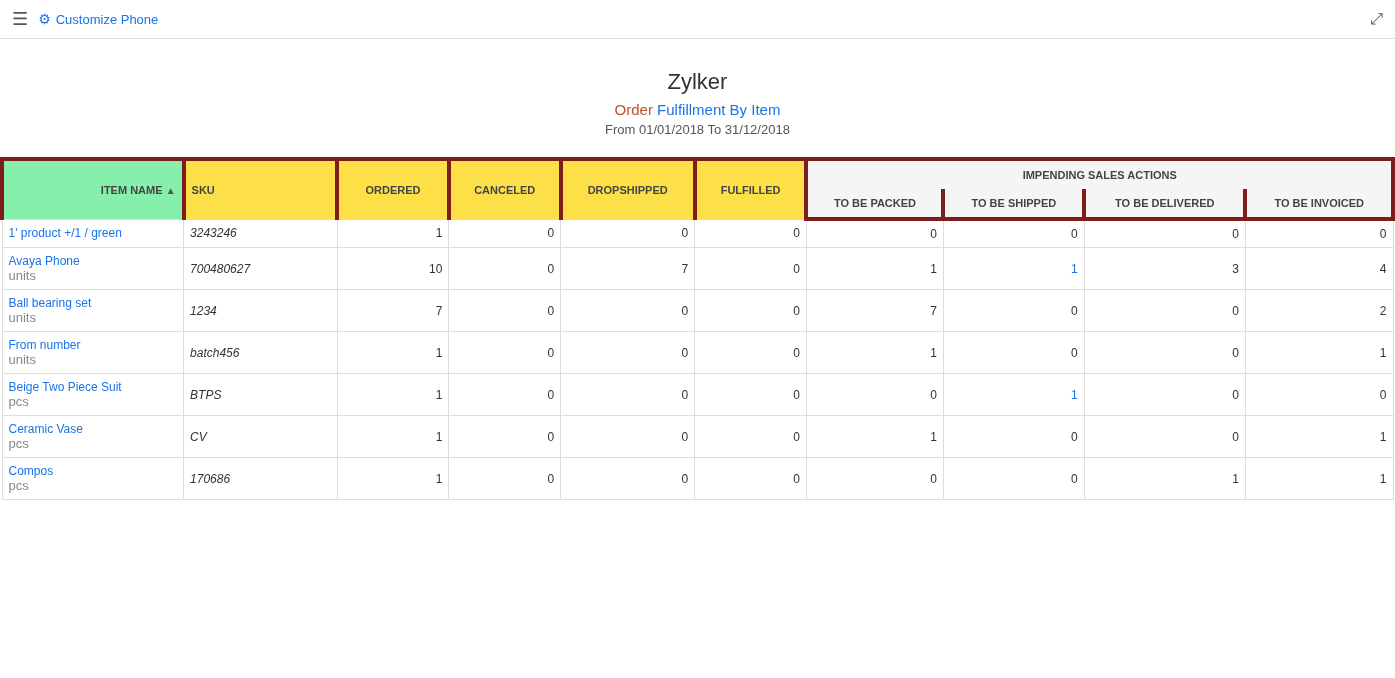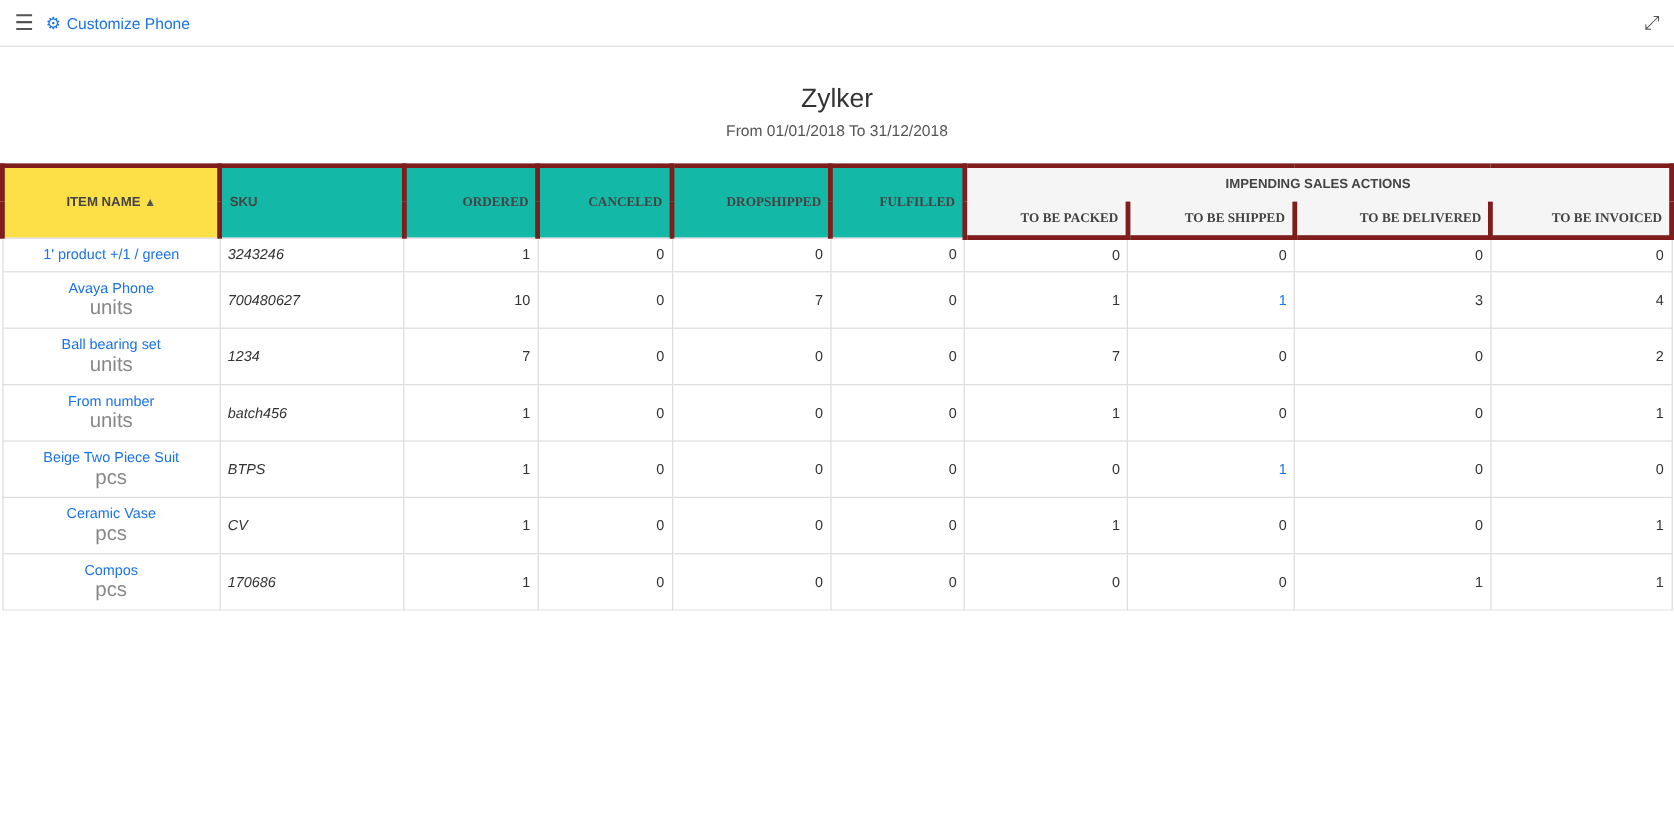--- a/index.html
+++ b/index.html
@@ -63,89 +63,91 @@
       white-space: nowrap;
     }
     thead tr.header-row-1 th {
       border-bottom: none;
     }
     thead tr.header-row-2 th {
       border-top: none;
       margin-top: 12px;
     }
     th.item-name-col {
-      text-align: center;
+      text-align: right;
       min-width: 130px;
-      background: #fde047;
+      background: #86efac;
     }
     th.sku-col {
       text-align: left;
       min-width: 110px;
     }
     th.num-col {
-      text-align: right;
+      text-align: center;
       min-width: 80px;
-      font-family: Liberation Serif, serif;
     }
     th.group-header {
       text-align: center;
       background: #f5f5f5;
     }
     tbody td {
       border: 1px solid #ddd;
       padding: 6px 6px;
       vertical-align: middle;
     }
     td.item-name-cell {
-      text-align: center;
+      text-align: left;
       vertical-align: top;
       padding: 6px 6px;
     }
     td.item-name-cell .item-link {
       color: #1a73e8;
       cursor: pointer;
       display: block;
     }
     td.item-name-cell .item-unit {
       color: #888;
-      font-size: 17px;
+      font-size: 13px;
     }
     td.sku-cell {
       text-align: left;
       color: #333;
       font-style: italic;
     }
     td.num-cell {
       text-align: right;
       color: #333;
     }
     td.num-cell.blue { color: #1a73e8; }
     .sort-arrow { font-size: 10px; color: #555; }
 
     
-    .empty-th { border-bottom: 1px solid #ddd; background: #14b8a6; }
+    .empty-th { border-bottom: 1px solid #ddd; background: #fde047; }
   </style>
 </head>
 <body>
 
 <div class="toolbar">
   <div class="toolbar-left">
     <span class="hamburger-icon">☰</span>
     <span class="customize-link">
       <span class="gear-icon">⚙</span>
       <span>Customize Phone</span>
     </span>
   </div>
   <div>
     <span class="expand-icon">⤢</span>
   </div>
 </div>
 
 <div class="report-header">
   <div class="report-title">Zylker</div>
+  <div class="report-subtitle">
+    <span style="color:#c0532a;">Order </span><span style="color:#1a73e8;">Fulfillment By Item</span>
+  </div>
   <div class="report-date">From 01/01/2018 To 31/12/2018</div>
 </div>
 
 <div class="table-container">
   <table>
     <thead>
       <tr class="header-row-1">
         <th class="item-name-col empty-th" rowspan="2">
           <span>ITEM NAME</span>
           <span class="sort-arrow"> ▲</span>

